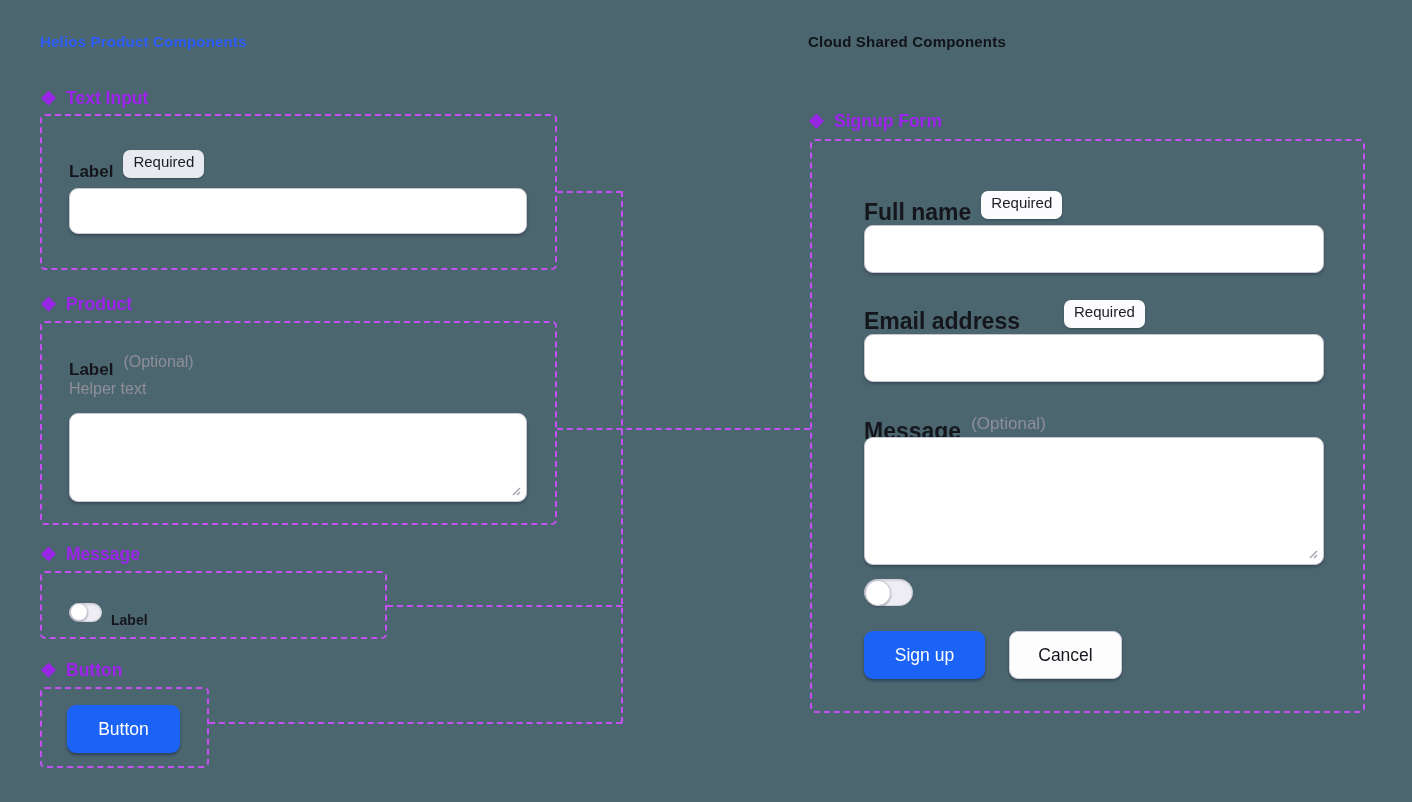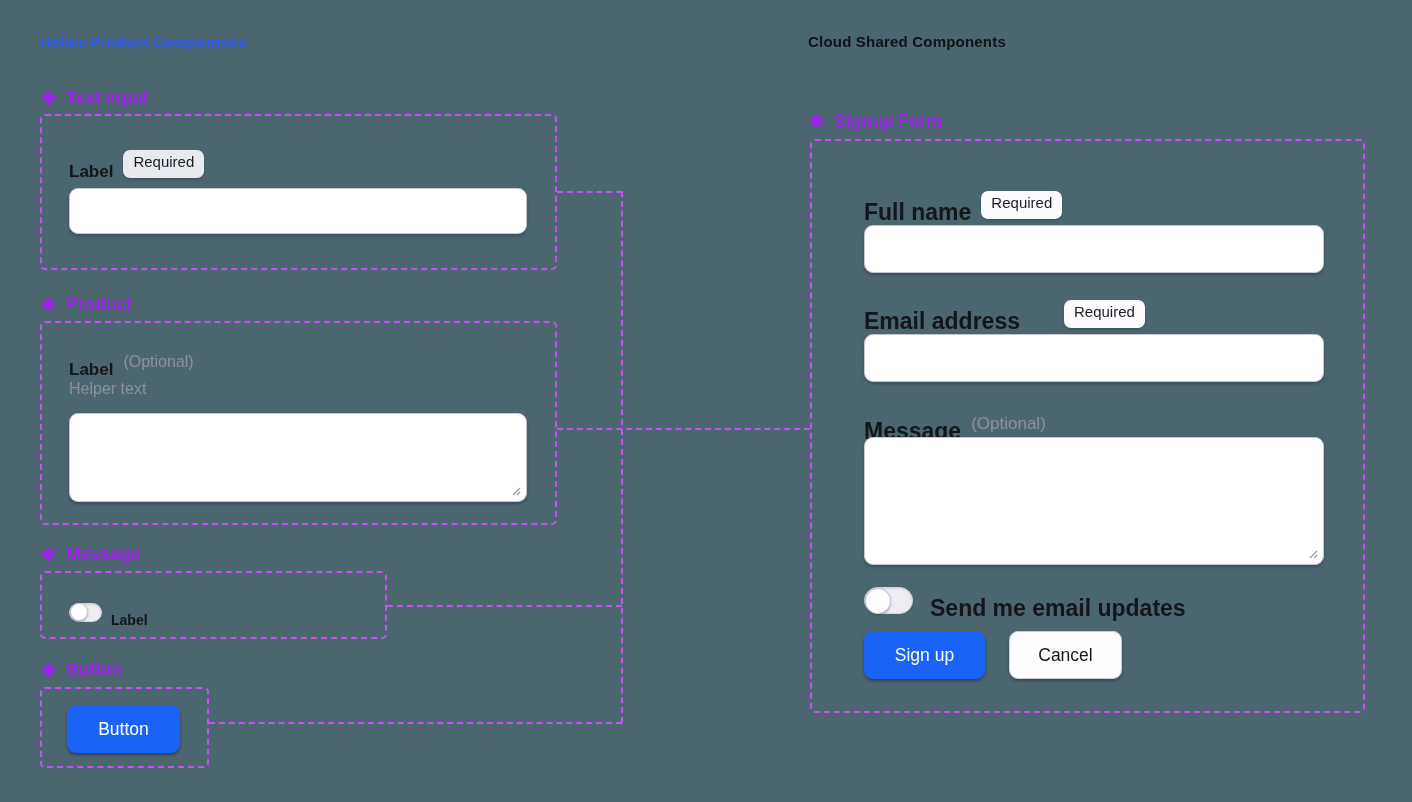--- a/index.html
+++ b/index.html
@@ -180,18 +180,17 @@
     <textarea class="text-area" style=""></textarea>
     <svg class="grip" width="12" height="12" viewBox="0 0 12 12">
       <path d="M11 4 L4 11 M11 8 L8 11" stroke="#9FA0AC" stroke-width="1.4" fill="none"></path>
     </svg>
   </div>
 
   <div class="abs toggle-row" style="left:52px; top:438px; gap:17px;">
     <span class="toggle toggle-lg">
         <span class="knob"></span>
       </span>
-    <span class="lbl lbl-19">Send me email updates</span>
   </div>
 
   <button class="btn btn-secondary abs" style="left:197px; top:490px; width:113px; height:48px;">Cancel</button>
   <button class="btn btn-primary abs" style="left:52px; top:490px; width:121px; height:48px;">Sign up</button>
 </div>
 
 </body></html>

